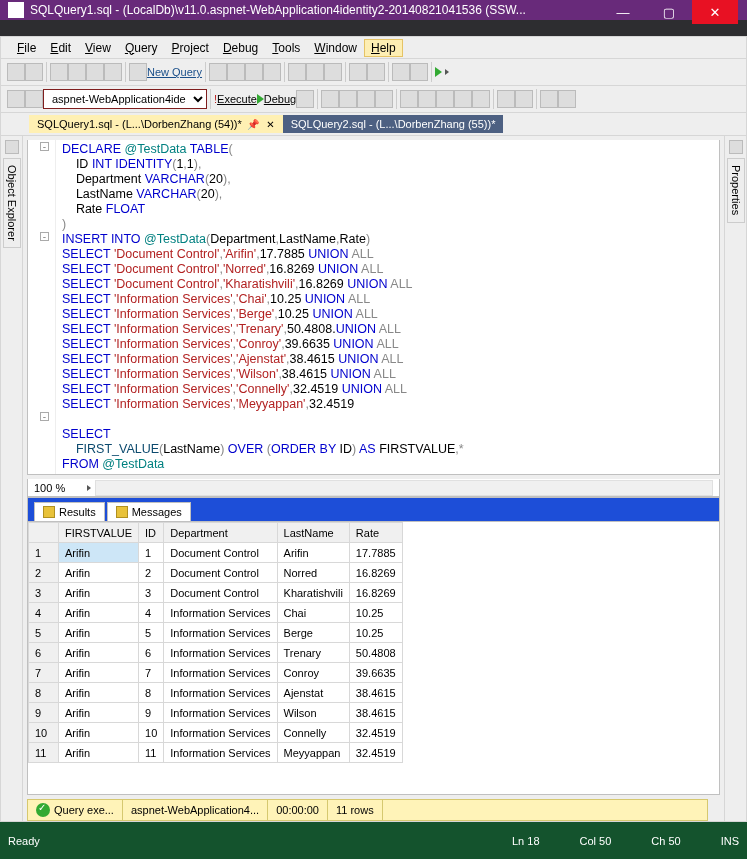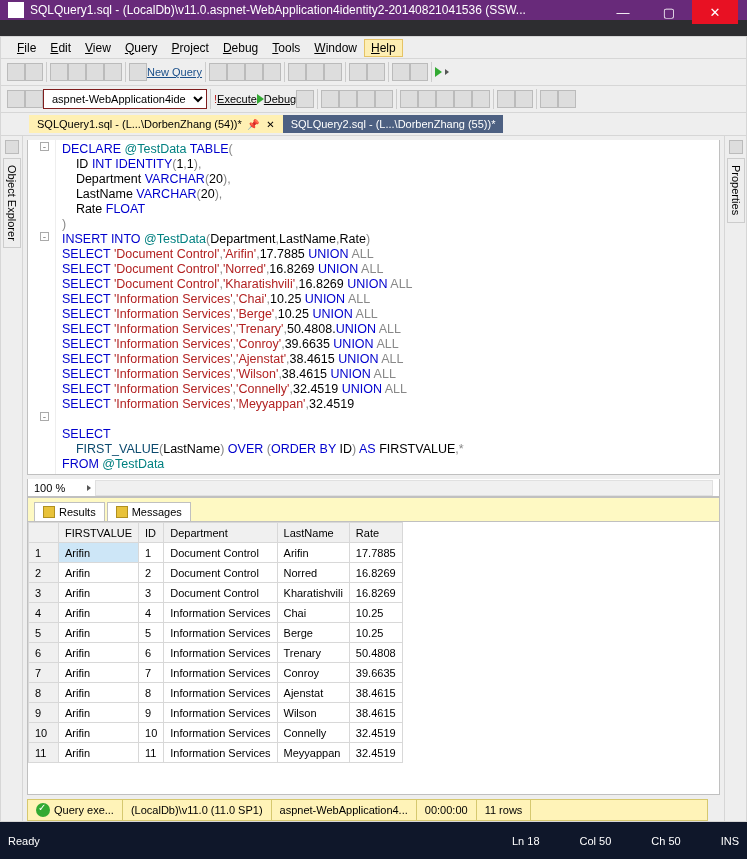--- a/index.html
+++ b/index.html
@@ -35,34 +35,34 @@
 .kw { color:#0000cd; }
 .sys { color:#008080; }
 .str { color:#b22222; }
 .grey { color:#888; }
 .func { color:#0c4a6e; }
 .outline { position:absolute; left:12px; font-size:10px; color:#888; border:1px solid #aaa; width:9px; height:9px; text-align:center; line-height:7px; cursor:pointer; }
 .zoom-bar { height:18px; background:#fff; border:1px solid #c0c0c0; border-top:none; margin:0 4px; font-size:11px; display:flex; align-items:center; padding:0 6px; gap:4px; }
 .zoom-bar input { width:46px; border:none; font-size:11px; }
 .zoom-bar .track { flex:1; height:16px; background:#f0f0f0; border:1px solid #e0e0e0; }
 .results-wrap { height:298px; margin:0 4px 4px 4px; border:1px solid #c0c0c0; background:#fff; display:flex; flex-direction:column; }
-.res-tabs { height:24px; display:flex; align-items:flex-end; padding-left:6px; gap:2px; font-size:11px; background:#fef9c3; border-bottom:1px solid #c0c0c0; }
+.res-tabs { height:24px; display:flex; align-items:flex-end; padding-left:6px; gap:2px; font-size:11px; background:#1d4ed8; border-bottom:1px solid #c0c0c0; }
 .res-tab { padding:3px 8px; border:1px solid #c0c0c0; border-bottom:none; background:#fff; display:flex; align-items:center; gap:4px; }
 .res-tab .ico { width:12px; height:12px; background:#e8c23a; border:1px solid #b09020; }
 .grid { flex:1; overflow:auto; font-size:11px; }
 .grid table { border-collapse:collapse; }
 .grid th, .grid td { border:1px solid #d8d8d8; padding:2px 6px; text-align:left; height:20px; white-space:nowrap; background:#fff; }
 .grid th { background:#f0f0f0; font-weight:normal; }
 .grid td.rownum { background:#f0f0f0; text-align:left; width:30px; }
 .grid td.sel { background:#cde6f7; border:1px dotted #667; }
 .status-yellow { height:22px; background:#fff3b8; border:1px solid #d6c86f; margin:0 16px 0 4px; display:flex; align-items:center; font-size:11px; }
 .status-yellow .seg { border-right:1px solid #d6c86f; padding:0 8px; height:100%; display:flex; align-items:center; gap:4px; }
 .status-yellow .ok { width:14px; height:14px; background:#3a3; border-radius:50%; position:relative; }
 .status-yellow .ok:after { content:"✓"; color:#fff; font-size:10px; position:absolute; left:2px; top:-1px; }
-.statusbar { height:38px; background:#0f172a; color:#fff; display:flex; align-items:center; font-size:11px; padding:0 8px; gap:40px;text-align:center; }
+.statusbar { height:38px; background:#14532d; color:#fff; display:flex; align-items:center; font-size:11px; padding:0 8px; gap:40px;text-align:center; }
 .statusbar .fill { flex:1; }
 .s-arrow { width:0; height:0; border-left:4px solid #555; border-top:3px solid transparent; border-bottom:3px solid transparent; display:inline-block; margin-left:3px; }
 </style>
 </head>
 <body>
 
 <div class="titlebar">
   <span class="icon"></span>
   <span class="title">SQLQuery1.sql - (LocalDb)\v11.0.aspnet-WebApplication4identity2-20140821041536 (SSW...</span>
   <div class="winbtns">
@@ -297,21 +297,20 @@
                 <td class="">Information Services</td>
                 <td class="">Meyyappan</td>
                 <td class="">32.4519</td>
               </tr>
             </tbody>
           </table>
       </div>
     </div>
     <div class="status-yellow" id="ystat">
         <div class="seg"><span class="ok"></span>Query exe...</div>
-        <div class="seg">(LocalDb)\v11.0 (11.0 SP1)</div>
         <div class="seg">aspnet-WebApplication4...</div>
         <div class="seg">00:00:00</div>
         <div class="seg">11 rows</div>
       </div>
   </div>
   <div class="side-tab right">
     <span class="tbtn" style="width:14px;height:14px;"></span>
     <span class="v">Properties</span>
   </div>
 </div>

